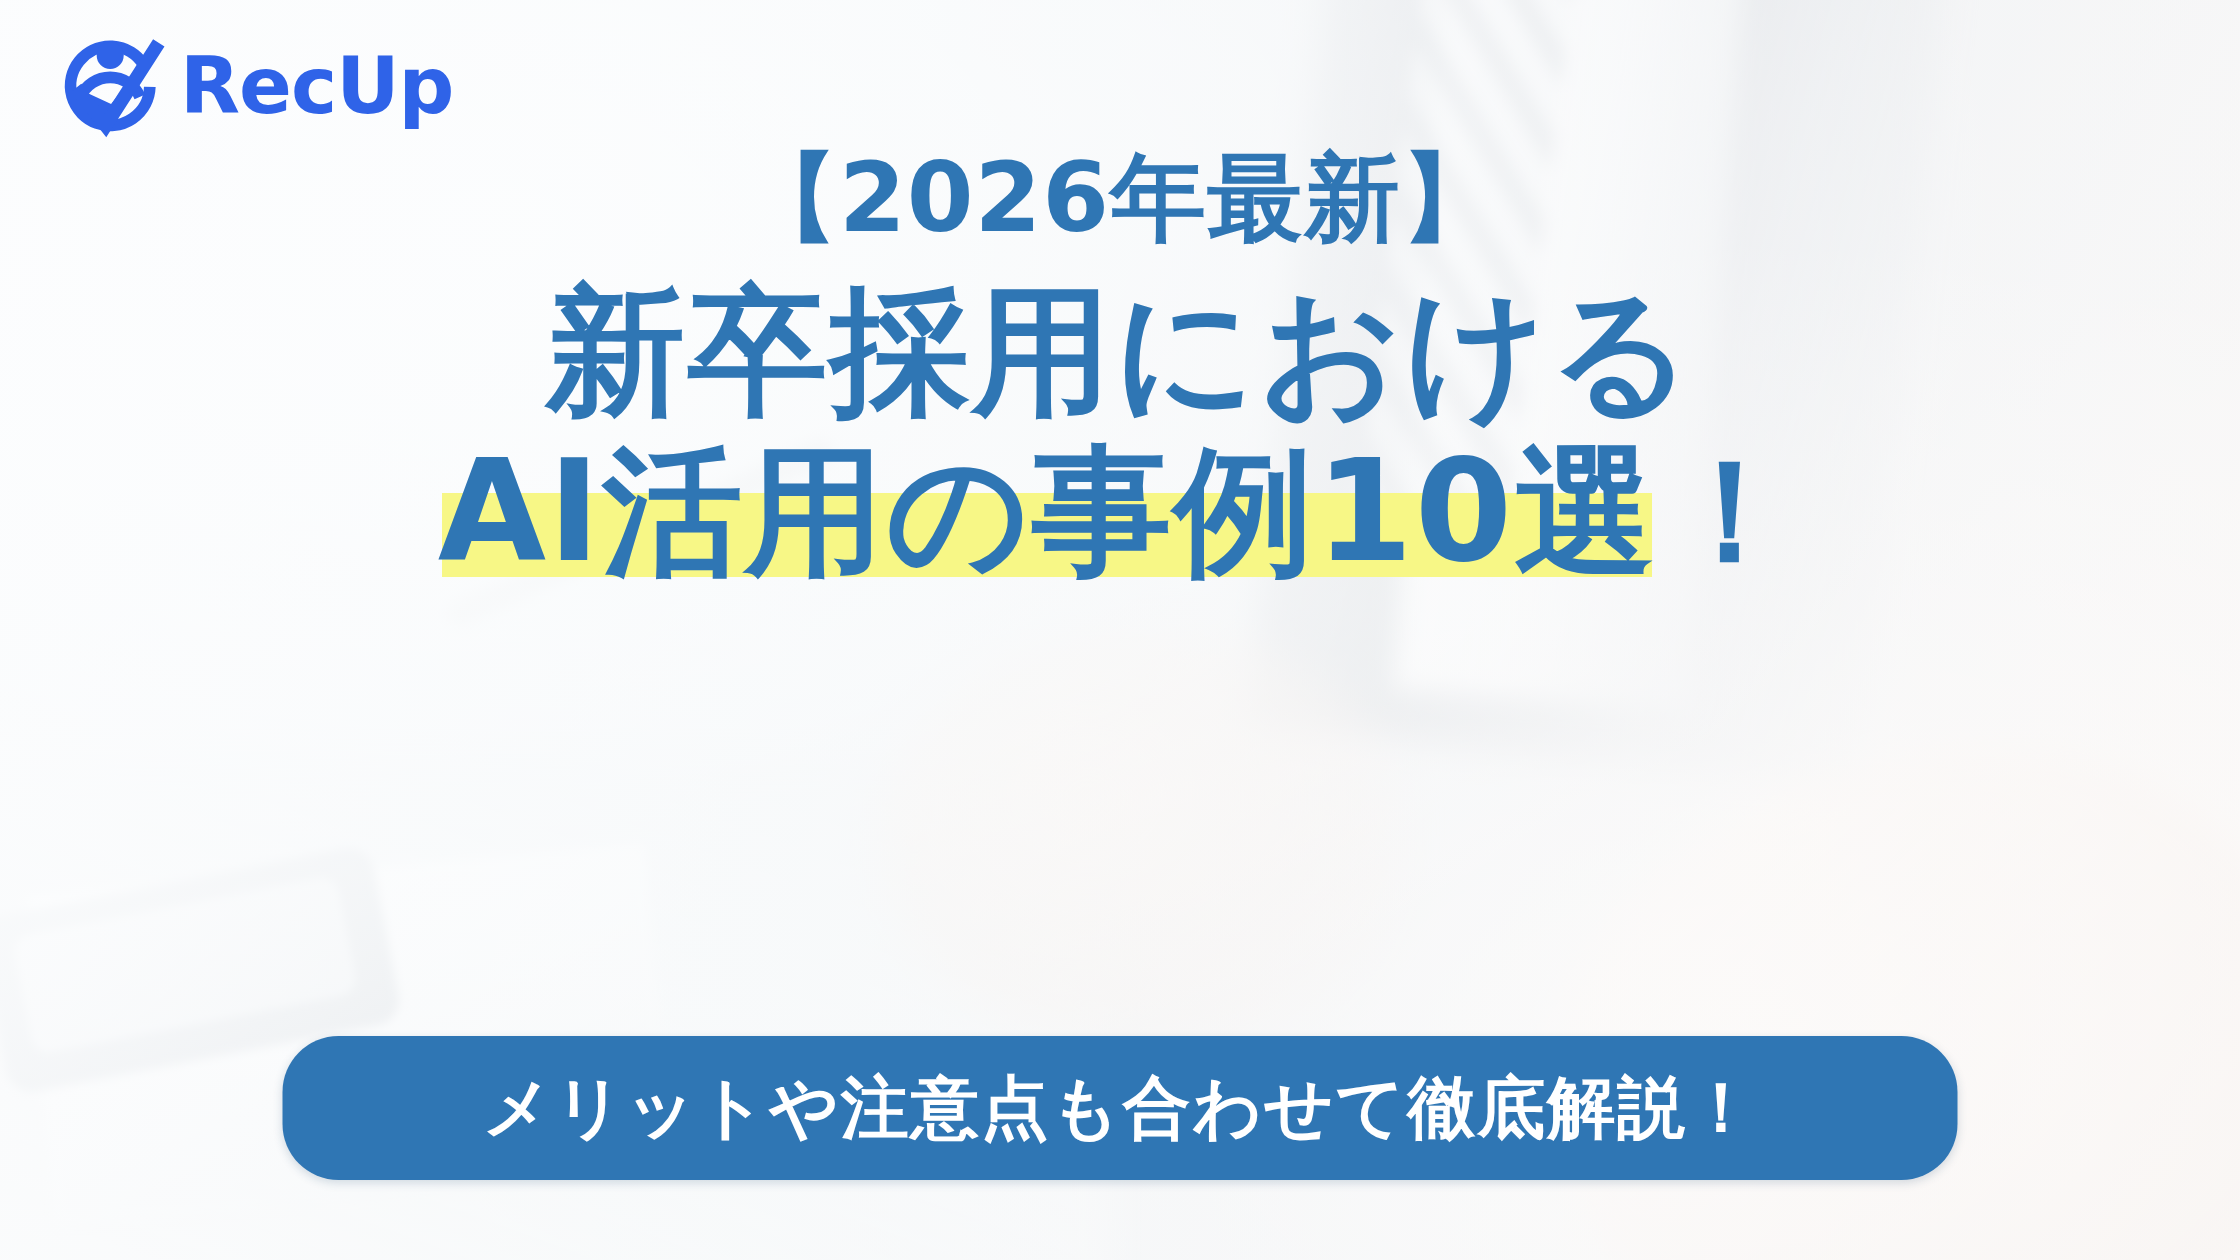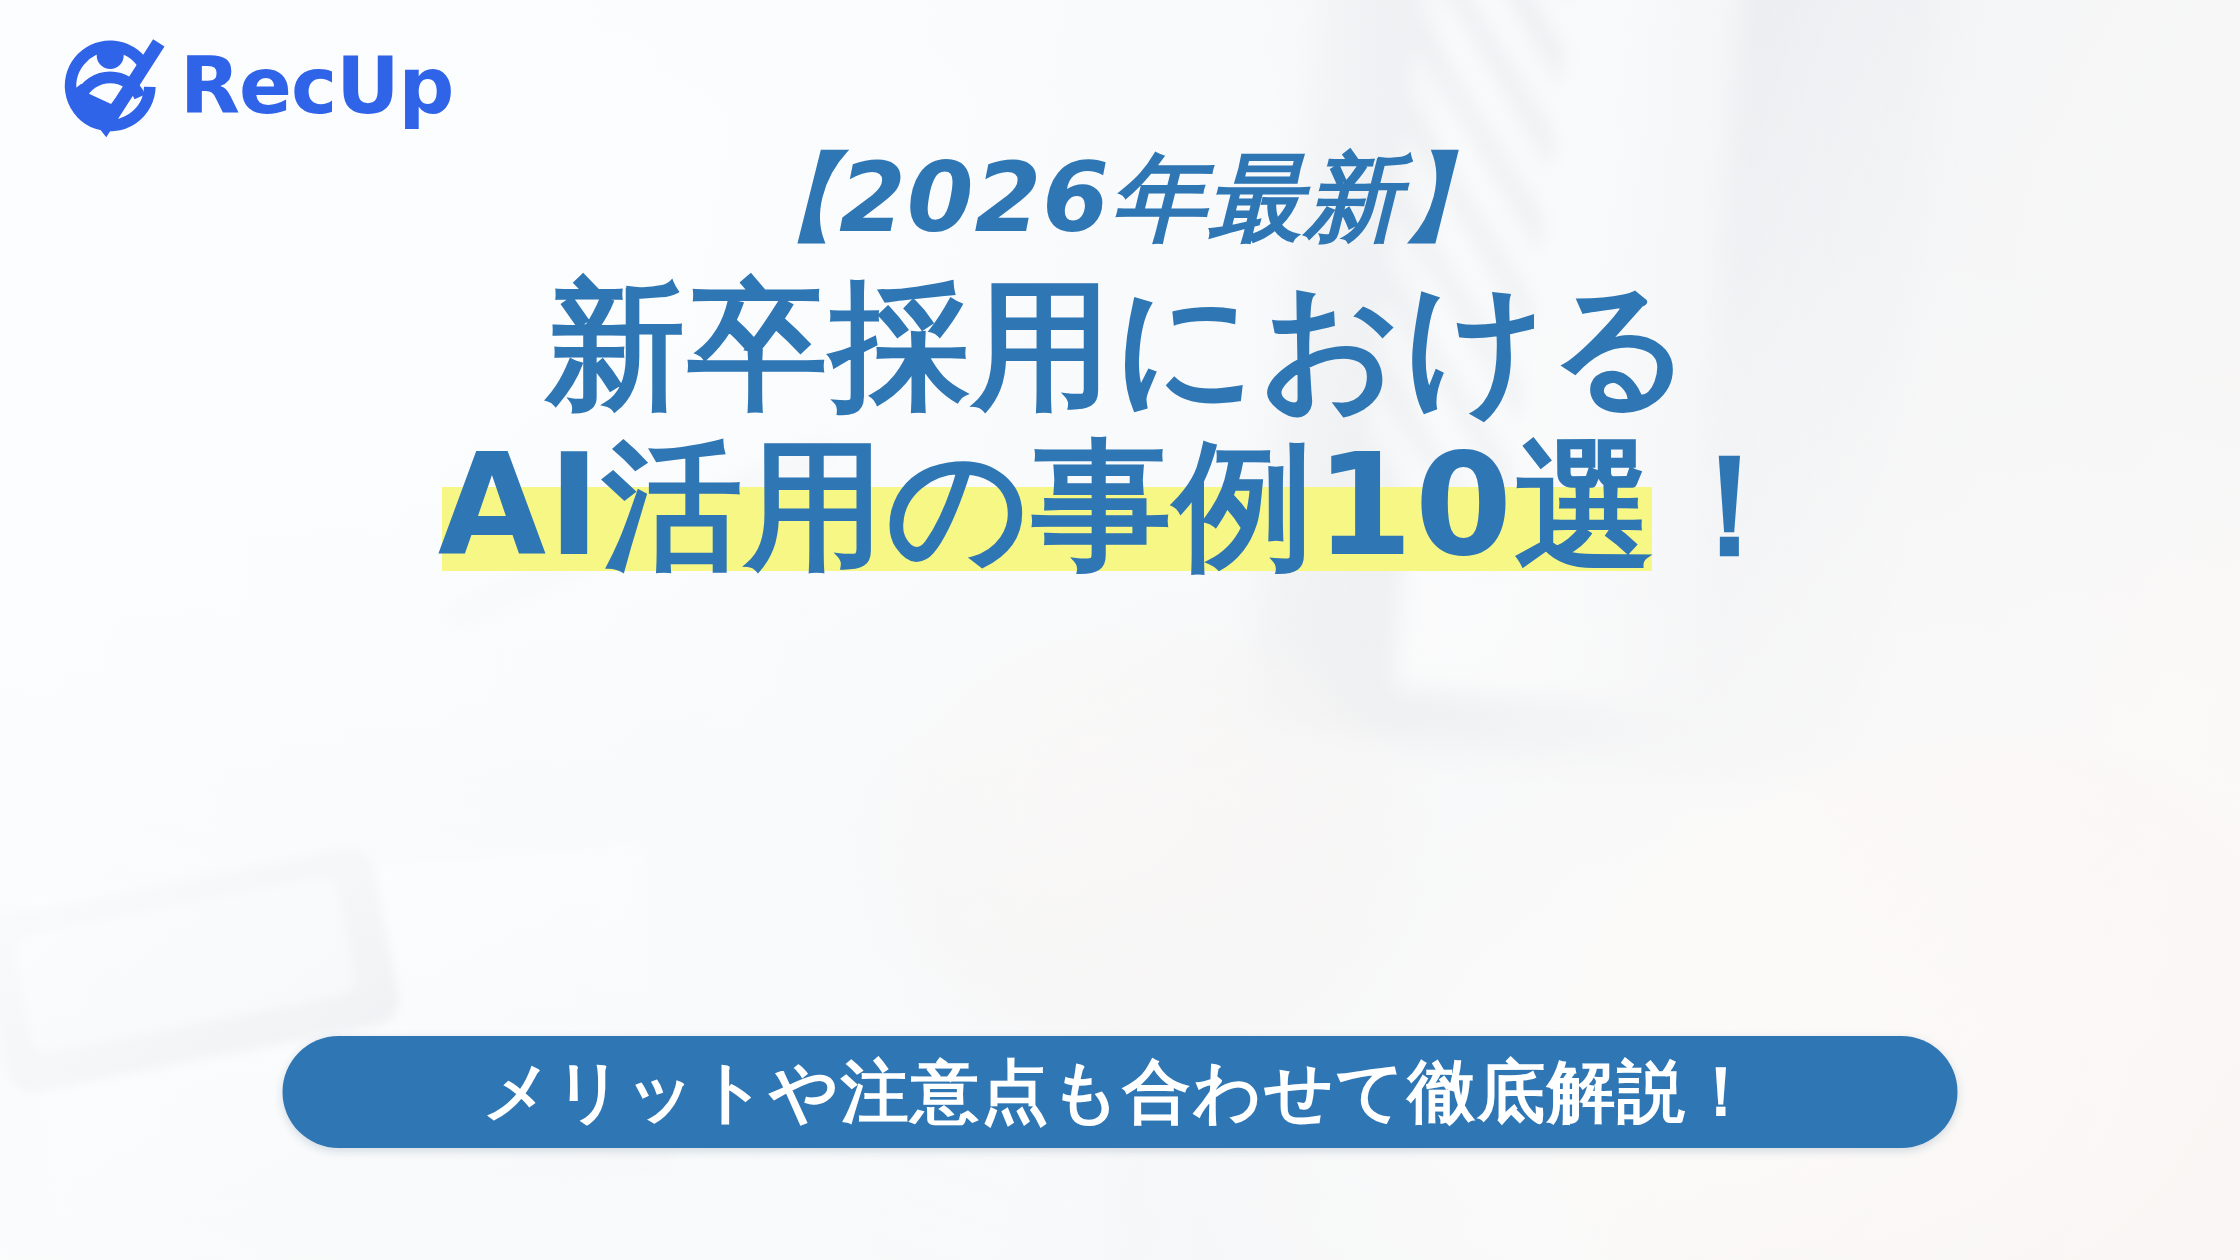--- a/index.html
+++ b/index.html
@@ -173,22 +173,21 @@
     top: 150px;
     text-align: center;
     color: #2F76B4;
     font-family: "DejaVu Sans", "Liberation Sans", sans-serif;
   }
   .line-kicker {
     font-size: 96px;
     font-weight: 700;
     line-height: 1.02;
     letter-spacing: 1px;
-    margin: 0 0 18px 0;
-    font-style: italic;
+    margin: 0 0 24px 0;
   }
   .line-big {
     font-size: 140px;
     font-weight: 700;
     line-height: 1.14;
     letter-spacing: 2px;
     margin: 0;
     white-space: nowrap;
   }
   .hl-wrap {
@@ -228,21 +227,21 @@
     font-family: "DejaVu Sans", "Liberation Sans", sans-serif;
   }
 
   
   .pill {
     position: absolute;
     left: 50%;
     transform: translateX(-50%);
     top: 1036px;
     width: 1675px;
-    height: 112px;
+    height: 144px;
     border-radius: 56px;
     background: #2F76B4;
     display: flex;
     align-items: center;
     justify-content: center;
     box-shadow: 0 3px 10px rgba(25,70,110,0.18);
   }
   .pill-text {
     color: #ffffff;
     font-size: 68px;

